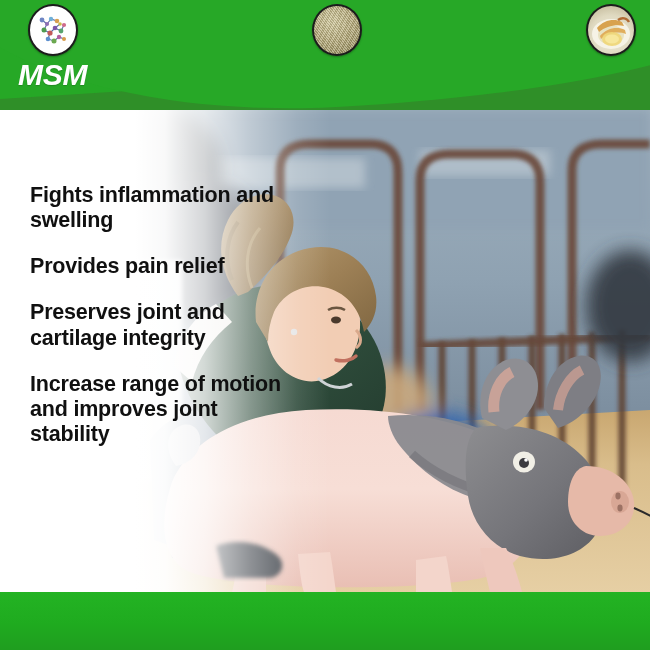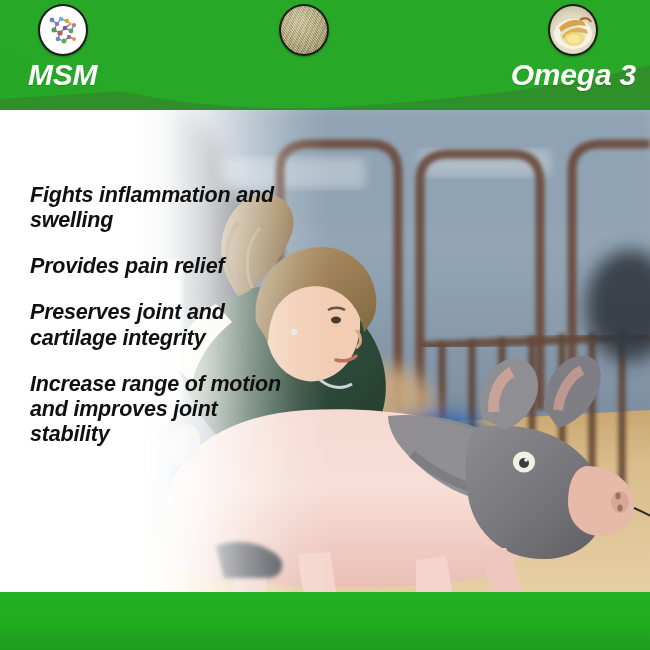--- a/index.html
+++ b/index.html
@@ -33,21 +33,21 @@
   .swoosh-light{
     position:absolute;left:-70px;top:-118px;width:810px;height:225px;
     background:#27a827;
     border-radius:0 0 50% 50% / 0 0 30% 78%;
     transform:rotate(-3.2deg);
   }
 
   .header-items{
     position:absolute;left:0;top:0;width:650px;height:100px;
     display:flex;align-items:flex-start;justify-content:space-between;
-    padding:4px 14px 0 28px;box-sizing:border-box;
+    padding:4px 14px 0 18px;box-sizing:border-box;
   }
   .hitem{display:flex;flex-direction:column;align-items:center;}
   .hicon{
     width:46px;height:48px;border-radius:50%;
     border:2px solid #1c1c1c;overflow:hidden;position:relative;
     box-shadow:0 1px 2px rgba(0,0,0,.3);
   }
   .hicon-msm{background:#ffffff;}
   .hicon-glm{background:
      repeating-linear-gradient(52deg,rgba(255,255,255,.28) 0px,rgba(255,255,255,.28) 1px,rgba(0,0,0,.12) 1px,rgba(0,0,0,.12) 2px),
@@ -75,21 +75,21 @@
   
   .photo-fade{
     position:absolute;left:0;top:0;width:330px;height:482px;
     background:linear-gradient(to right,#ffffff 0%,#ffffff 41%,rgba(255,255,255,.97) 50%,rgba(255,255,255,.78) 62%,rgba(255,255,255,.42) 76%,rgba(255,255,255,.12) 90%,rgba(255,255,255,0) 100%);
     pointer-events:none;
   }
 
   
   .copy{
     position:absolute;left:30px;top:183px;width:252px;
-    color:#101010;font-size:21.5px;font-weight:bold;font-style:italic;
+    color:#101010;font-size:21.5px;font-weight:bold;
     line-height:1.17;letter-spacing:-.2px;
   }
   .copy p{margin:0 0 21px 0;}
   .copy p:last-child{margin-bottom:8px;}
 
   
   .footer{
     position:absolute;left:0;bottom:0;width:650px;height:58px;
     background:linear-gradient(to bottom,#23b323 0%,#1fab1f 55%,#1f9e1f 100%);
   }
@@ -146,21 +146,20 @@
           <svg class="fish" viewBox="0 0 46 48">
             <ellipse cx="23" cy="28" rx="19" ry="15" fill="#f6f3e6"></ellipse>
             <ellipse cx="23" cy="29" rx="13" ry="10" fill="#e8e2c2"></ellipse>
             <path d="M9 22 C16 14 26 12 34 16 L36 20 C28 18 18 20 11 26 Z" fill="#d8a24e"></path>
             <path d="M12 30 C19 22 29 20 37 24 L38 28 C30 25 20 27 13 33 Z" fill="#e0ae5c"></path>
             <ellipse cx="24" cy="33" rx="10" ry="7" fill="#efd77a" opacity=".92"></ellipse>
             <ellipse cx="24" cy="33" rx="7" ry="4.6" fill="#f7e79c"></ellipse>
             <path d="M30 14 C34 11 39 12 41 16" stroke="#b06b34" stroke-width="2.4" fill="none"></path>
           </svg>
         </div>
-        <div class="hlabel">Omega 3</div>
       </div>
 
     </div>
   </div>
 
   <div class="photo-wrap">
     <div class="photo">
       <svg viewBox="0 0 530 482" preserveAspectRatio="xMidYMid slice">
         <defs>
           <linearGradient id="bgWall" x1="0" y1="0" x2="0" y2="1">

